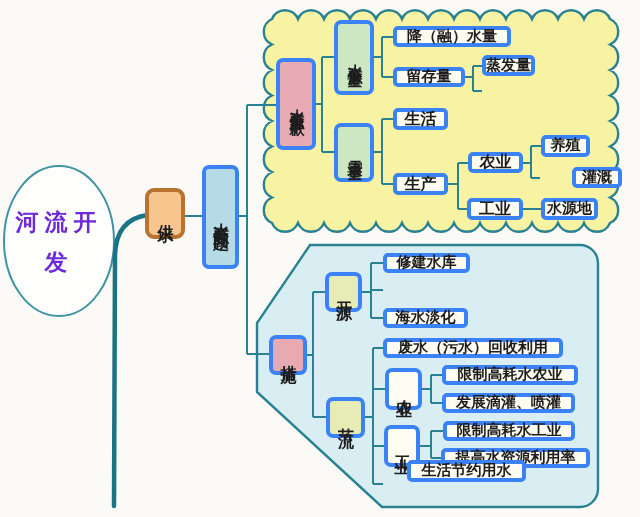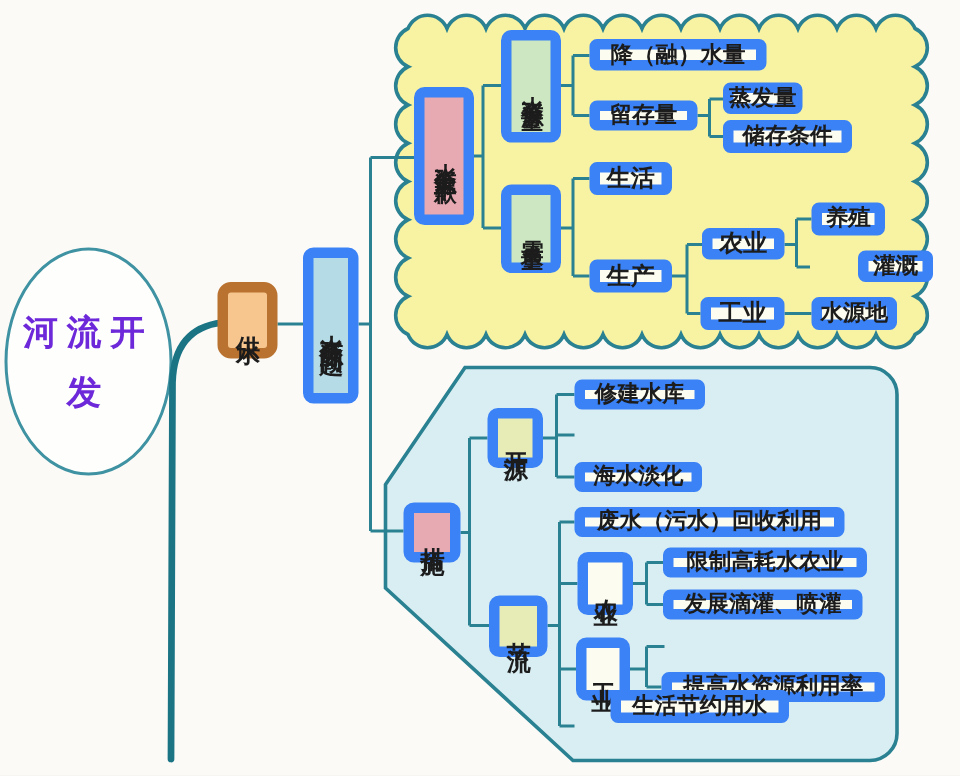--- a/index.html
+++ b/index.html
@@ -1,21 +1,21 @@
 <!DOCTYPE html>
 <html><head>
 <meta charset="utf-8">
 <style>
   html,body{margin:0;padding:0;}
   body{font-family:"DejaVu Sans","Liberation Sans",sans-serif;background:#e9e7e4;}
   .stage{position:relative;width:640px;height:517px;background:#fbfaf7;overflow:hidden;}
   .layer{position:absolute;left:0;top:0;}
   .node{
     position:absolute;box-sizing:border-box;
-    border:7px solid #3b82f6;border-radius:5px;
+    border:4px solid #3b82f6;border-radius:5px;
     background:#fdfcf0;color:#1c1c1c;font-weight:bold;
     display:flex;align-items:center;justify-content:center;
     font-size:15px;line-height:1.05;white-space:nowrap;z-index:2;
   }
   .v{writing-mode:vertical-rl;text-orientation:upright;letter-spacing:3px;white-space:normal;border-radius:7px;}
   .pink{background:#e7a9b2;}
   .green{background:#cde7c3;}
   .lime{background:#e7ecb6;}
   .orange{background:#f7c68f;border-color:#b9722f;border-radius:9px;}
   .blue{background:#b5dbe6;}
@@ -65,36 +65,36 @@
   <div class="root-label">河流开发</div>
 
   <div class="node v orange big" style="left:145px;top:188px;width:40px;height:51px;">供水</div>
   <div class="node v blue big" style="left:202px;top:165px;width:37px;height:104px;">水资源问题</div>
 
   <div class="node v pink" style="left:276px;top:58px;width:40px;height:92px;">水资源丰歉</div>
   <div class="node v green" style="left:334px;top:20px;width:40px;height:75px;">水资源量</div>
   <div class="node" style="left:393px;top:26px;width:118px;height:21px;">降（融）水量</div>
   <div class="node" style="left:393px;top:67px;width:72px;height:20px;">留存量</div>
   <div class="node" style="left:482px;top:55px;width:53px;height:21px;">蒸发量</div>
-  <div class="node" style="left:482px;top:80px;width:86px;height:22px;">储存条件</div>
   <div class="node v green" style="left:334px;top:123px;width:40px;height:59px;">需求量</div>
   <div class="node big" style="left:393px;top:108px;width:55px;height:22px;">生活</div>
   <div class="node big" style="left:393px;top:173px;width:55px;height:22px;">生产</div>
   <div class="node big" style="left:468px;top:152px;width:55px;height:21px;">农业</div>
   <div class="node" style="left:541px;top:135px;width:49px;height:22px;">养殖</div>
   <div class="node" style="left:540px;top:167px;width:50px;height:21px;margin-left:32px;">灌溉</div>
   <div class="node big" style="left:467px;top:198px;width:56px;height:22px;">工业</div>
   <div class="node" style="left:541px;top:198px;width:57px;height:22px;">水源地</div>
 
   <div class="node v pink big" style="left:269px;top:335px;width:38px;height:40px;">措施</div>
   <div class="node v lime big" style="left:325px;top:272px;width:37px;height:40px;">开源</div>
   <div class="node" style="left:383px;top:253px;width:87px;height:20px;">修建水库</div>
   <div class="node" style="left:383px;top:308px;width:85px;height:20px;">海水淡化</div>
   <div class="node v lime big" style="left:326px;top:397px;width:39px;height:41px;">节流</div>
   <div class="node" style="left:383px;top:338px;width:180px;height:20px;">废水（污水）回收利用</div>
   <div class="node v big" style="left:385px;top:368px;width:37px;height:42px;">农业</div>
   <div class="node" style="left:442px;top:365px;width:136px;height:20px;">限制高耗水农业</div>
   <div class="node" style="left:442px;top:393px;width:133px;height:20px;">发展滴灌、喷灌</div>
   <div class="node v big" style="left:384px;top:425px;width:36px;height:42px;">工业</div>
+  <div class="node" style="left:443px;top:421px;width:132px;height:20px;">限制高耗水工业</div>
   <div class="node" style="left:441px;top:448px;width:149px;height:20px;">提高水资源利用率</div>
   <div class="node" style="left:383px;top:460px;width:119px;height:22px;margin-left:24px;">生活节约用水</div>
 
 </div>
 
 </body></html>

